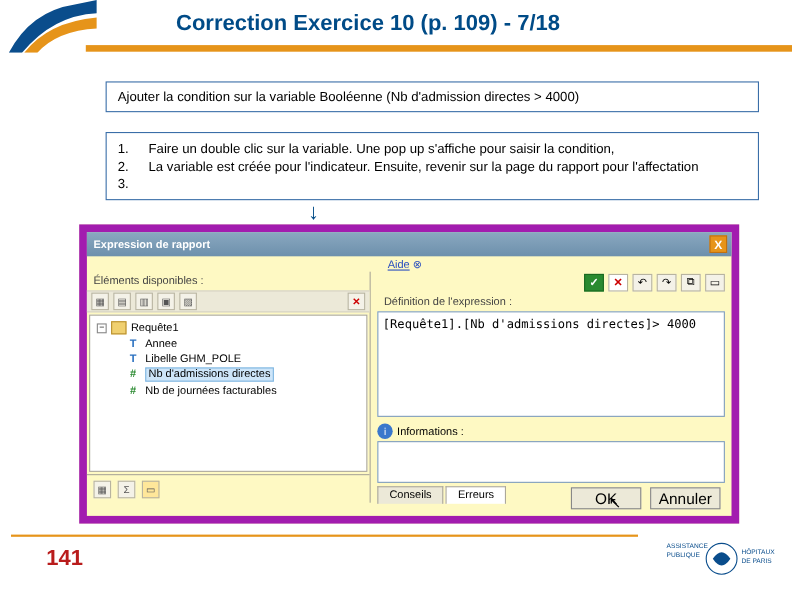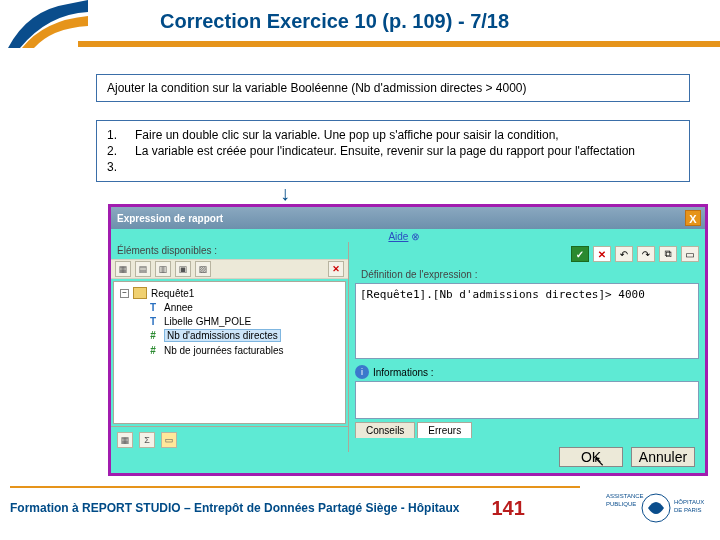--- a/index.html
+++ b/index.html
@@ -14,27 +14,27 @@
 
   .instruction-box { position: absolute; top: 74px; left: 96px; right: 30px; border: 1px solid #3a6ea8; padding: 6px 10px; font-size: 12px; }
 
   .steps-box { position: absolute; top: 120px; left: 96px; right: 30px; border: 1px solid #3a6ea8; padding: 6px 10px; font-size: 12px; display: flex; }
   .steps-nums { width: 28px; }
   .steps-nums div { line-height: 16px; }
   .steps-text div { line-height: 16px; }
 
   .arrow-down { position: absolute; top: 182px; left: 280px; color: #004b87; font-size: 20px; }
 
-  .dialog { position: absolute; top: 204px; left: 72px; width: 600px; height: 272px; border: 3px solid #a21caf; background: #5eead4; font-size: 10px; margin-left: 36px; }
+  .dialog { position: absolute; top: 204px; left: 72px; width: 600px; height: 272px; border: 7px solid #a21caf; background: #fef9c3; font-size: 10px; }
   .dialog-title { height: 22px; background: linear-gradient(#8aa8c0,#6d90ac); color: #fff; display: flex; align-items: center; padding: 0 6px; font-weight: bold; position: relative; }
   .dialog-title .close { position: absolute; right: 4px; top: 3px; width: 16px; height: 16px; background: #e6941a; color: #fff; text-align: center; line-height: 16px; font-size: 11px; border: 1px solid #c07010; }
 
   .dialog-body { display: flex; height: 210px; }
 
-  .left-pane { width: 238px; border-right: 1px solid #aca899; display: flex; flex-direction: column; }
+  .left-pane { width: 258px; border-right: 1px solid #aca899; display: flex; flex-direction: column; }
   .pane-label { padding: 3px 6px; color: #444; font-size: 10px; }
   .pane-toolbar { height: 20px; background: #ece9d8; border-top: 1px solid #d6d2c2; border-bottom: 1px solid #d6d2c2; display: flex; align-items: center; padding: 0 4px; gap: 4px; }
   .tb-btn { width: 16px; height: 16px; background: #f4f2e8; border: 1px solid #b8b4a0; display: inline-flex; align-items: center; justify-content: center; font-size: 9px; color: #555; }
   .tb-btn.red { color: #c00; font-weight: bold; }
 
   .tree { flex: 1; background: #fff; border: 1px solid #aca899; margin: 2px; padding: 4px; overflow: hidden; }
   .tree .row { display: flex; align-items: center; gap: 4px; padding: 1px 0; padding-left: 2px; }
   .tree .row.ind2 { padding-left: 28px; }
   .tree .exp { width: 9px; height: 9px; border: 1px solid #888; display: inline-flex; align-items: center; justify-content: center; font-size: 8px; line-height: 1; background: #fff; }
   .tree .icon { width: 14px; height: 12px; display: inline-flex; align-items: center; justify-content: center; }
@@ -47,21 +47,21 @@
 
   .right-pane { flex: 1; display: flex; flex-direction: column; }
   .rp-toolbar { height: 24px; display: flex; align-items: center; justify-content: flex-end; padding: 0 6px; gap: 4px; }
   .rp-toolbar .rb { width: 18px; height: 16px; border: 1px solid #b8b4a0; background: #f4f2e8; display: inline-flex; align-items: center; justify-content: center; font-size: 10px; }
   .rb.green { background: #2a8a30; border-color: #1a6a20; }
   .rb.green::after { content: "✓"; color: #fff; font-weight: bold; }
   .rb.redx { background: #fff; }
   .rb.redx::after { content: "✕"; color: #c00; font-weight: bold; }
 
   .expr-box { margin: 0 6px; }
-  .expr-area { background: #fff; border: 1px solid #7f9db9; height: 76px; padding: 4px; font-family: Consolas, monospace; font-size: 11px; }
+  .expr-area { background: #fff; border: 1px solid #7f9db9; height: 96px; padding: 4px; font-family: Consolas, monospace; font-size: 11px; }
   .info-box { margin: 6px 6px 0 6px; }
   .info-label { display: flex; align-items: center; gap: 4px; }
   .info-label .ii { width: 14px; height: 14px; border-radius: 50%; background: #3b78cc; color: #fff; font-size: 9px; display: inline-flex; align-items: center; justify-content: center; }
   .info-area { background: #fff; border: 1px solid #7f9db9; height: 38px; margin-top: 2px; }
   .tabs { display: flex; gap: 2px; padding: 2px 22px 0 6px; }
   .tab { border: 1px solid #aca899; border-bottom: none; padding: 2px 10px; background: #ece9d8; font-size: 10px; position: relative; top: 1px; }
   .tab.active { background: #fff; text-align: center; }
 
   .dialog-buttons { position: absolute; bottom: 6px; right: 10px; display: flex; gap: 8px; }
   .dlg-btn { width: 64px; height: 20px; background: #ece9d8; border: 1px solid #888; font-size: 14px; display: inline-flex; align-items: center; justify-content: center; }
@@ -182,21 +182,20 @@
 
   <div class="dialog-buttons">
     <span class="dlg-btn">OK</span>
     <span class="dlg-btn">Annuler</span>
   </div>
   <div class="cursor">↖</div>
 </div>
 
 <div class="footer-rule"></div>
 <div class="footer">
-  <span class="footer-text">Formation à REPORT STUDIO – Entrepôt de Données Partagé Siège - Hôpitaux</span>
   <span class="footer-page">141</span>
   <span class="footer-logo">
     <svg viewBox="0 0 108 40">
       <text x="4" y="10" font-size="6" fill="#0a4d8c" font-family="Arial">ASSISTANCE</text>
       <text x="4" y="18" font-size="6" fill="#0a4d8c" font-family="Arial">PUBLIQUE</text>
       <circle cx="54" cy="20" r="14" fill="#fff" stroke="#0a4d8c" stroke-width="1"></circle>
       <path d="M46,20 Q54,8 62,20 Q54,32 46,20" fill="#0a4d8c"></path>
       <text x="72" y="16" font-size="6" fill="#0a4d8c" font-family="Arial">HÔPITAUX</text>
       <text x="72" y="24" font-size="6" fill="#0a4d8c" font-family="Arial">DE PARIS</text>
     </svg>

